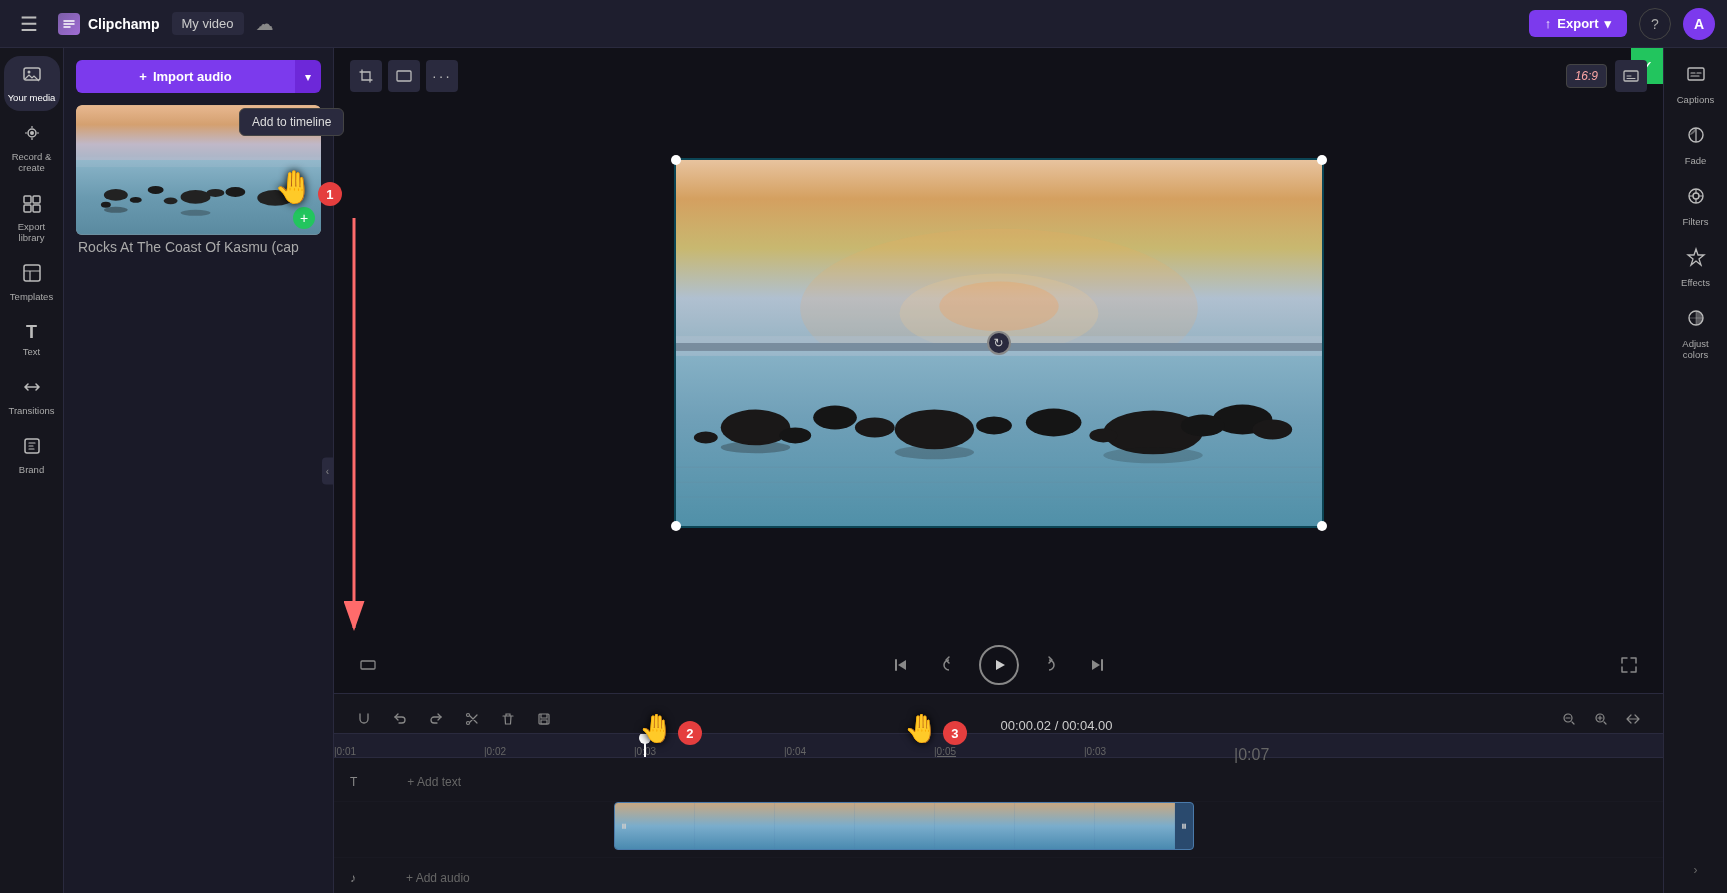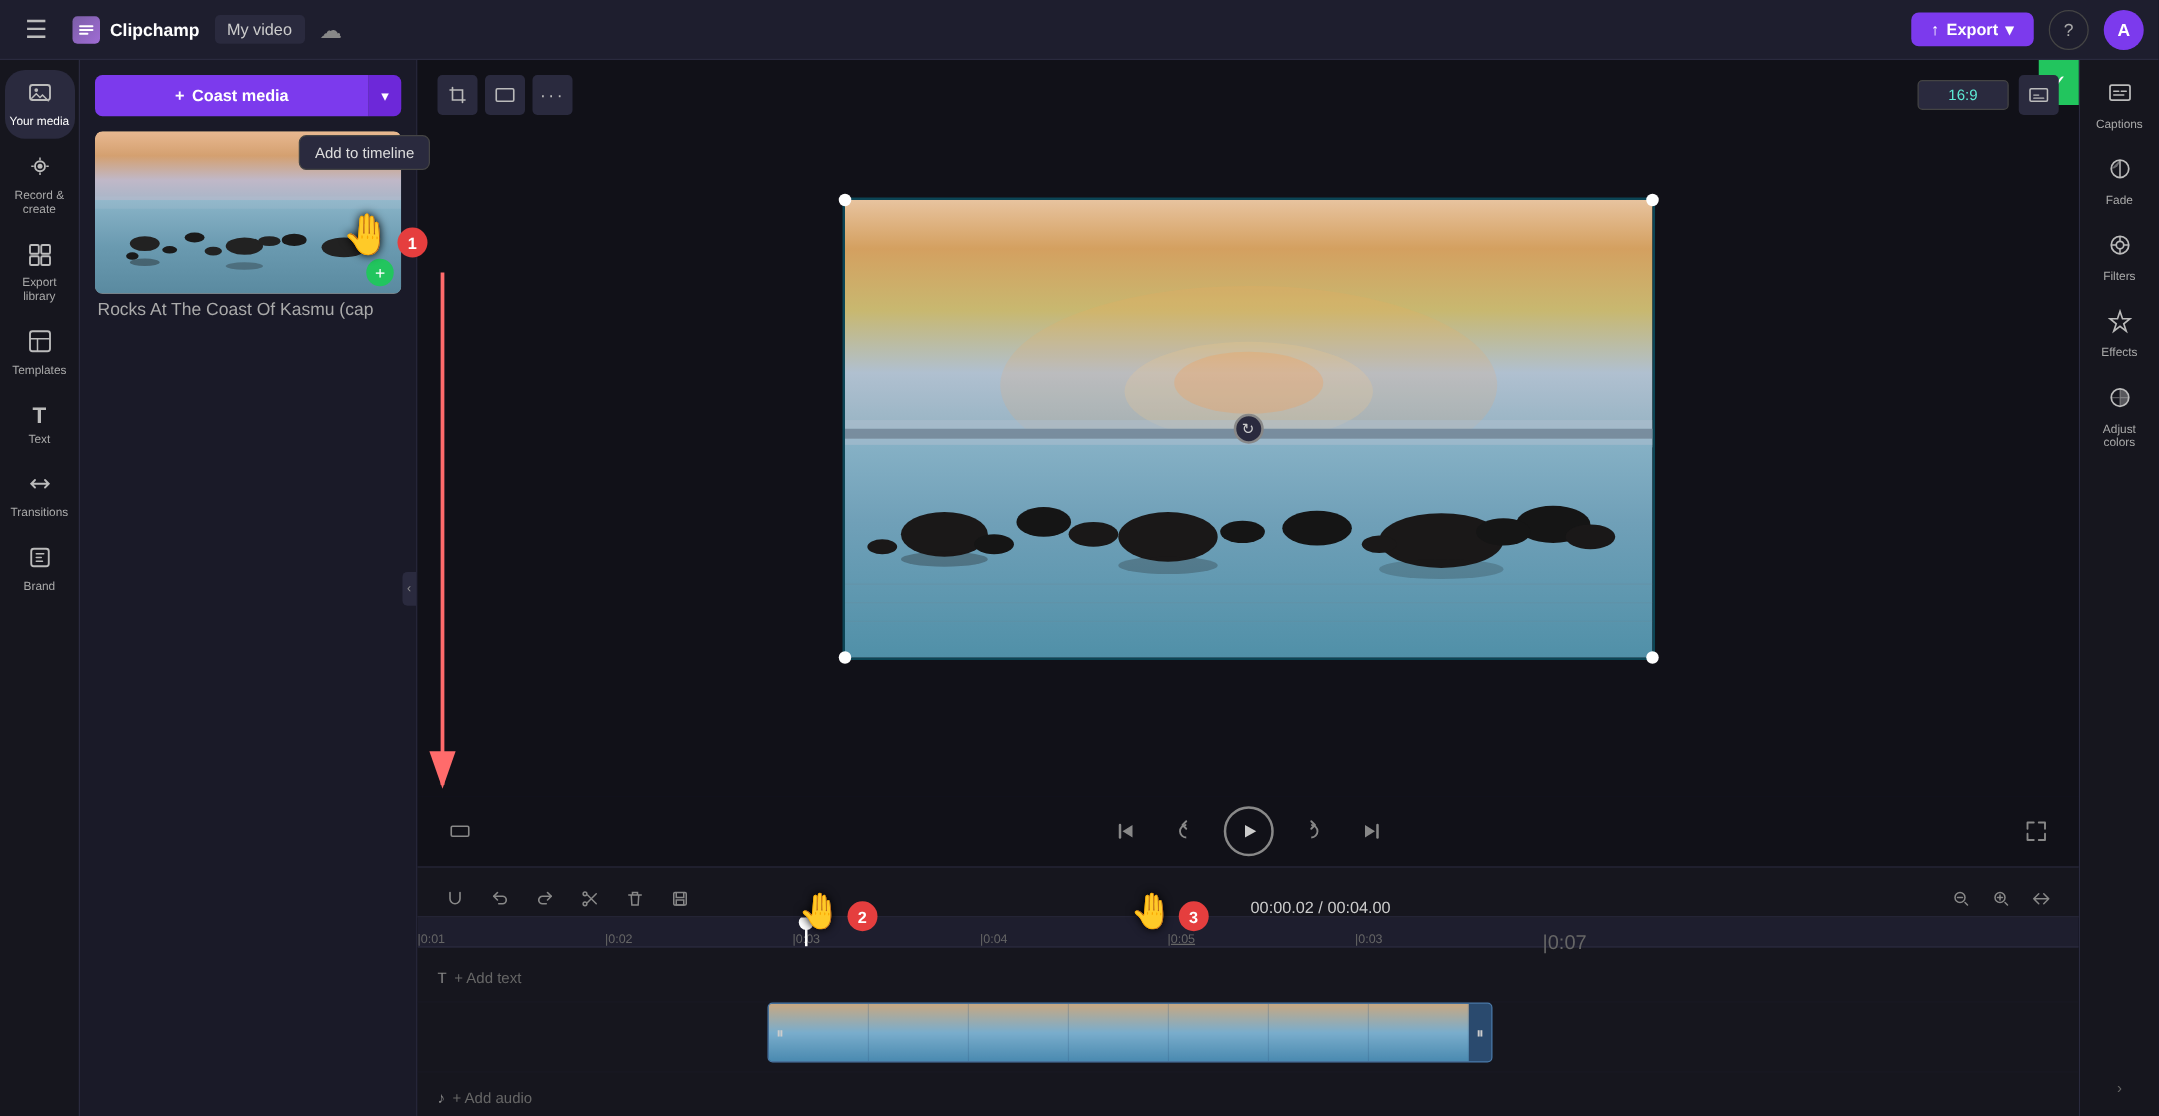--- a/index.html
+++ b/index.html
@@ -272,23 +272,24 @@
       cursor: pointer;
       display: flex;
       align-items: center;
       justify-content: center;
       font-size: 14px;
     }
     .aspect-ratio-badge {
       background: #2a2a3e;
       border: 1px solid #444;
       border-radius: 4px;
-      padding: 4px 24px;
+      padding: 4px 8px;
       font-size: 12px;
-      color: #5eead4;
+      color: #fca5a5;
+      font-style: italic;
     }
     .captions-btn {
       background: #2a2a3e;
       border: none;
       border-radius: 4px;
       width: 32px;
       height: 32px;
       color: #ccc;
       cursor: pointer;
       display: flex;
@@ -444,20 +445,21 @@
       align-items: center;
       gap: 6px;
       flex-shrink: 0;
     }
     .track-add-btn {
       background: none;
       border: none;
       color: #666;
       cursor: pointer;
       font-size: 12px;
+      margin-left: 44px;
     }
     .track-content {
       flex: 1;
       position: relative;
       height: 100%;
     }
     .video-track-row {
       height: 56px;
     }
     .video-track-content {
@@ -607,21 +609,21 @@
         </svg>
       </span>
       <span>Brand</span>
     </div>
   </div>
 
   <div class="media-panel" style="position:relative;">
     <div class="import-row">
       <button class="import-main">
         <span>+</span>
-        <span>Coast media</span>
+        <span>Import audio</span>
       </button>
       <button class="import-dropdown">▾</button>
     </div>
 
     <div class="media-grid">
       <div class="media-item">
         <div class="media-thumb">
           
           <svg width="100%" height="130" viewBox="0 0 246 130" xmlns="http://www.w3.org/2000/svg">
             <defs>

